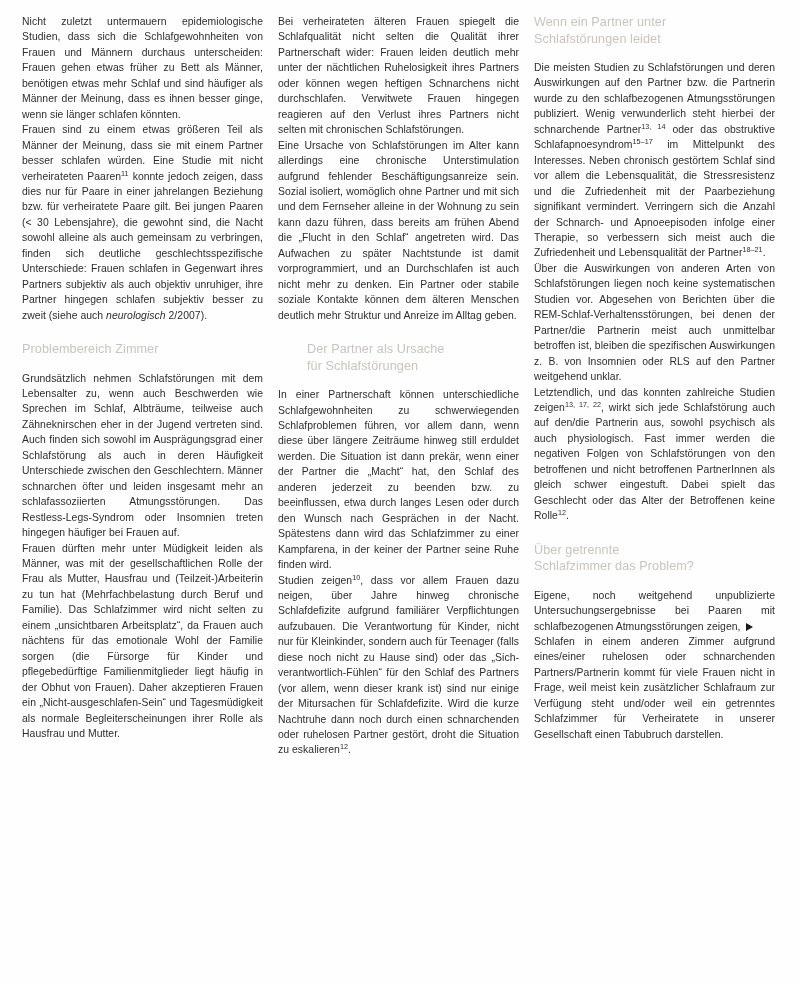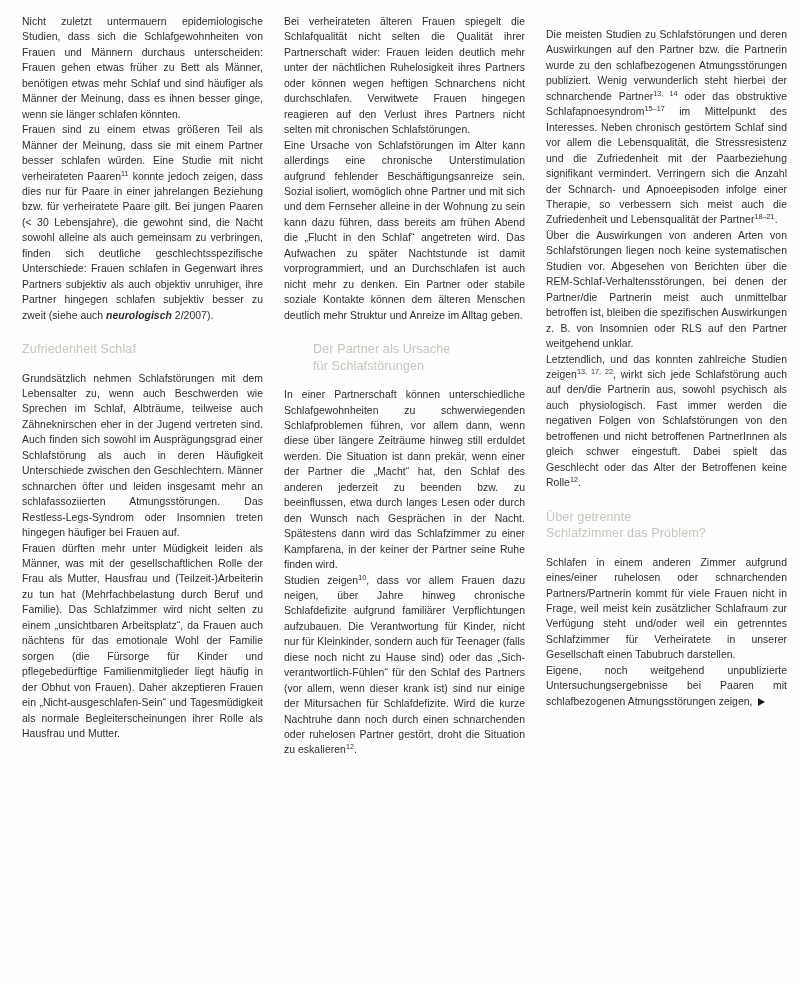--- a/index.html
+++ b/index.html
@@ -17,21 +17,21 @@
   .page {
     position: relative;
     width: 799px;
     height: 983px;
     background: #fefefe;
     box-sizing: border-box;
     padding: 14px 16px 10px 22px;
   }
   .columns {
     display: flex;
-    gap: 21px;
+    gap: 15px;
     height: 100%;
     align-items: flex-start;
   }
   .col {
     width: 241px;
     flex: 0 0 241px;
     height: 100%;
     overflow: hidden;
   }
   p.body {
@@ -49,21 +49,21 @@
     font-size: 12.6px;
     line-height: 16.5px;
     font-weight: normal;
     color: #c9c4bd;
     letter-spacing: 0.1px;
   }
   .sp-after-head { height: 13px; }
   .sp-before-head { height: 18px; }
   .italic-bold {
     font-style: italic;
-    font-weight: bold;
+    font-weight: normal;
   }
   sup {
     font-size: 7.2px;
     vertical-align: super;
     line-height: 0;
   }
   .endmark {
     display: inline-block;
     width: 0;
     height: 0;
@@ -79,21 +79,21 @@
 
 <div class="page">
   <div class="columns">
 
     <div class="col">
       <p class="body">Nicht zuletzt untermauern epidemiologische Studien, dass sich die Schlafgewohnheiten von Frauen und Männern durchaus unterscheiden: Frauen gehen etwas früher zu Bett als Männer, benötigen etwas mehr Schlaf und sind häufiger als Männer der Meinung, dass es ihnen besser ginge, wenn sie länger schlafen könnten.</p>
 
       <p class="body"><span>Frauen sind zu einem etwas größeren Teil als Männer der Meinung, dass sie mit einem Partner besser schlafen würden. Eine Studie mit nicht verheirateten Paaren</span><sup>11</sup><span> konnte jedoch zeigen, dass dies nur für Paare in einer jahrelangen Beziehung bzw. für verheiratete Paare gilt. Bei jungen Paaren (&lt; 30 Lebensjahre), die gewohnt sind, die Nacht sowohl alleine als auch gemeinsam zu verbringen, finden sich deutliche geschlechtsspezifische Unterschiede: Frauen schlafen in Gegenwart ihres Partners subjektiv als auch objektiv unruhiger, ihre Partner hingegen schlafen subjektiv besser zu zweit (siehe auch </span><span class="italic-bold">neurologisch</span><span> 2/2007).</span></p>
 
       <div class="sp-before-head"></div>
-      <h2 class="section">Zufriedenheit Schlaf</h2>
+      <h2 class="section">Problembereich Zimmer</h2>
       <div class="sp-after-head"></div>
 
       <p class="body">Grundsätzlich nehmen Schlafstörungen mit dem Lebensalter zu, wenn auch Beschwerden wie Sprechen im Schlaf, Albträume, teilweise auch Zähneknirschen eher in der Jugend vertreten sind. Auch finden sich sowohl im Ausprägungsgrad einer Schlafstörung als auch in deren Häufigkeit Unterschiede zwischen den Geschlechtern. Männer schnarchen öfter und leiden insgesamt mehr an schlafassoziierten Atmungsstörungen. Das Restless-Legs-Syndrom oder Insomnien treten hingegen häufiger bei Frauen auf.</p>
 
       <p class="body">Frauen dürften mehr unter Müdigkeit leiden als Männer, was mit der gesellschaftlichen Rolle der Frau als Mutter, Hausfrau und (Teilzeit-)Arbeiterin zu tun hat (Mehrfachbelastung durch Beruf und Familie). Das Schlafzimmer wird nicht selten zu einem „unsichtbaren Arbeitsplatz“, da Frauen auch nächtens für das emotionale Wohl der Familie sorgen (die Fürsorge für Kinder und pflegebedürftige Familienmitglieder liegt häufig in der Obhut von Frauen). Daher akzeptieren Frauen ein „Nicht-ausgeschlafen-Sein“ und Tagesmüdigkeit als normale Begleiterscheinungen ihrer Rolle als Hausfrau und Mutter.</p>
     </div>
 
     <div class="col">
       <p class="body">Bei verheirateten älteren Frauen spiegelt die Schlafqualität nicht selten die Qualität ihrer Partnerschaft wider: Frauen leiden deutlich mehr unter der nächtlichen Ruhelosigkeit ihres Partners oder können wegen heftigen Schnarchens nicht durchschlafen. Verwitwete Frauen hingegen reagieren auf den Verlust ihres Partners nicht selten mit chronischen Schlafstörungen.</p>
 
@@ -103,32 +103,34 @@
       <h2 class="section" style="white-space: pre-line; margin-left: 29px;">Der Partner als Ursache
 für Schlafstörungen</h2>
       <div class="sp-after-head"></div>
 
       <p class="body">In einer Partnerschaft können unterschiedliche Schlafgewohnheiten zu schwerwiegenden Schlafproblemen führen, vor allem dann, wenn diese über längere Zeiträume hinweg still erduldet werden. Die Situation ist dann prekär, wenn einer der Partner die „Macht“ hat, den Schlaf des anderen jederzeit zu beenden bzw. zu beeinflussen, etwa durch langes Lesen oder durch den Wunsch nach Gesprächen in der Nacht. Spätestens dann wird das Schlafzimmer zu einer Kampfarena, in der keiner der Partner seine Ruhe finden wird.</p>
 
       <p class="body"><span>Studien zeigen</span><sup>10</sup><span>, dass vor allem Frauen dazu neigen, über Jahre hinweg chronische Schlafdefizite aufgrund familiärer Verpflichtungen aufzubauen. Die Verantwortung für Kinder, nicht nur für Kleinkinder, sondern auch für Teenager (falls diese noch nicht zu Hause sind) oder das „Sich-verantwortlich-Fühlen“ für den Schlaf des Partners (vor allem, wenn dieser krank ist) sind nur einige der Mitursachen für Schlafdefizite. Wird die kurze Nachtruhe dann noch durch einen schnarchenden oder ruhelosen Partner gestört, droht die Situation zu eskalieren</span><sup>12</sup><span>.</span></p>
     </div>
 
     <div class="col">
+      <h2 class="section" style="white-space: pre-line;">Wenn ein Partner unter
+Schlafstörungen leidet</h2>
       <div class="sp-after-head"></div>
 
       <p class="body"><span>Die meisten Studien zu Schlafstörungen und deren Auswirkungen auf den Partner bzw. die Partnerin wurde zu den schlafbezogenen Atmungsstörungen publiziert. Wenig verwunderlich steht hierbei der schnarchende Partner</span><sup>13, 14</sup><span> oder das obstruktive Schlafapnoesyndrom</span><sup>15–17</sup><span> im Mittelpunkt des Interesses. Neben chronisch gestörtem Schlaf sind vor allem die Lebensqualität, die Stressresistenz und die Zufriedenheit mit der Paarbeziehung signifikant vermindert. Verringern sich die Anzahl der Schnarch- und Apnoeepisoden infolge einer Therapie, so verbessern sich meist auch die Zufriedenheit und Lebensqualität der Partner</span><sup>18–21</sup><span>.</span></p>
 
       <p class="body">Über die Auswirkungen von anderen Arten von Schlafstörungen liegen noch keine systematischen Studien vor. Abgesehen von Berichten über die REM-Schlaf-Verhaltensstörungen, bei denen der Partner/die Partnerin meist auch unmittelbar betroffen ist, bleiben die spezifischen Auswirkungen z. B. von Insomnien oder RLS auf den Partner weitgehend unklar.</p>
 
       <p class="body"><span>Letztendlich, und das konnten zahlreiche Studien zeigen</span><sup>13, 17, 22</sup><span>, wirkt sich jede Schlafstörung auch auf den/die Partnerin aus, sowohl psychisch als auch physiologisch. Fast immer werden die negativen Folgen von Schlafstörungen von den betroffenen und nicht betroffenen PartnerInnen als gleich schwer eingestuft. Dabei spielt das Geschlecht oder das Alter der Betroffenen keine Rolle</span><sup>12</sup><span>.</span></p>
 
       <div class="sp-before-head"></div>
       <h2 class="section" style="white-space: pre-line;">Über getrennte
 Schlafzimmer das Problem?</h2>
       <div class="sp-after-head"></div>
 
+      <p class="body"><span>Eigene, noch weitgehend unpublizierte Untersuchungsergebnisse bei Paaren mit schlafbezogenen Atmungsstörungen zeigen,</span><span class="endmark"></span></p>
+
       <p class="body">Schlafen in einem anderen Zimmer aufgrund eines/einer ruhelosen oder schnarchenden Partners/Partnerin kommt für viele Frauen nicht in Frage, weil meist kein zusätzlicher Schlafraum zur Verfügung steht und/oder weil ein getrenntes Schlafzimmer für Verheiratete in unserer Gesellschaft einen Tabubruch darstellen.</p>
-
-      <p class="body"><span>Eigene, noch weitgehend unpublizierte Untersuchungsergebnisse bei Paaren mit schlafbezogenen Atmungsstörungen zeigen,</span><span class="endmark"></span></p>
     </div>
 
   </div>
 </div>
 
 </body></html>

